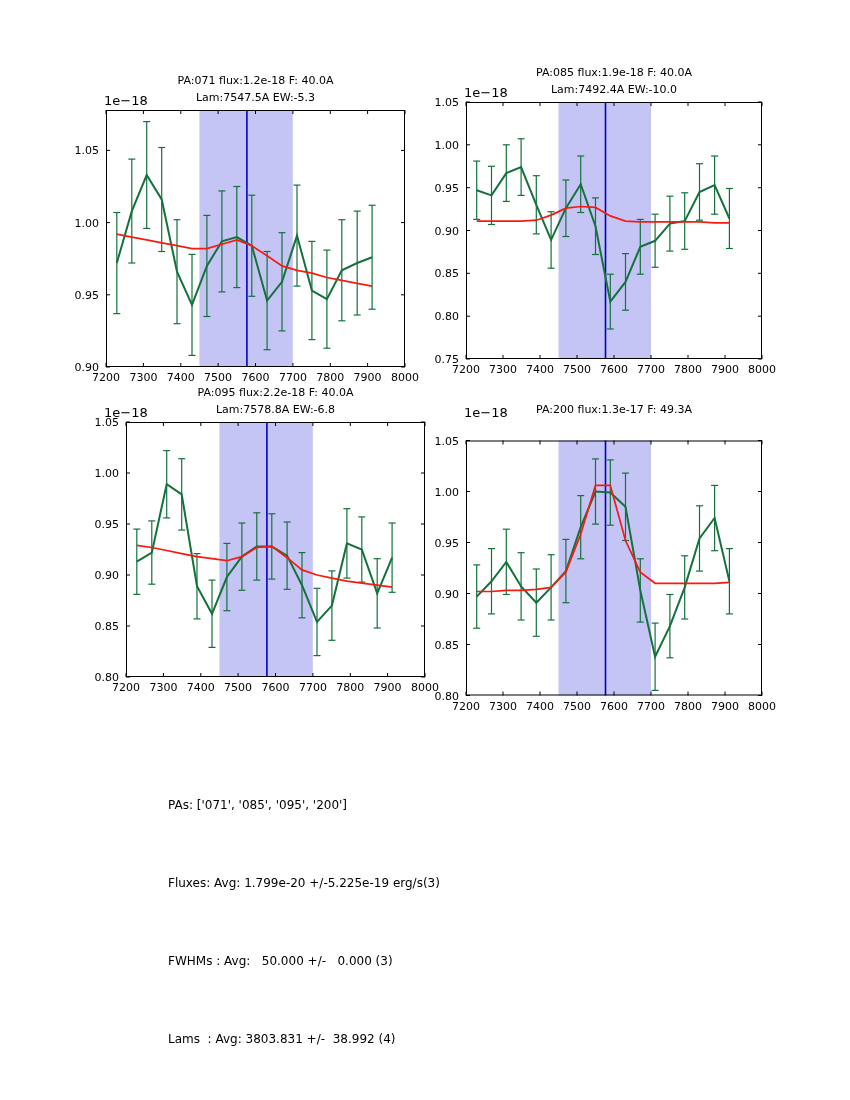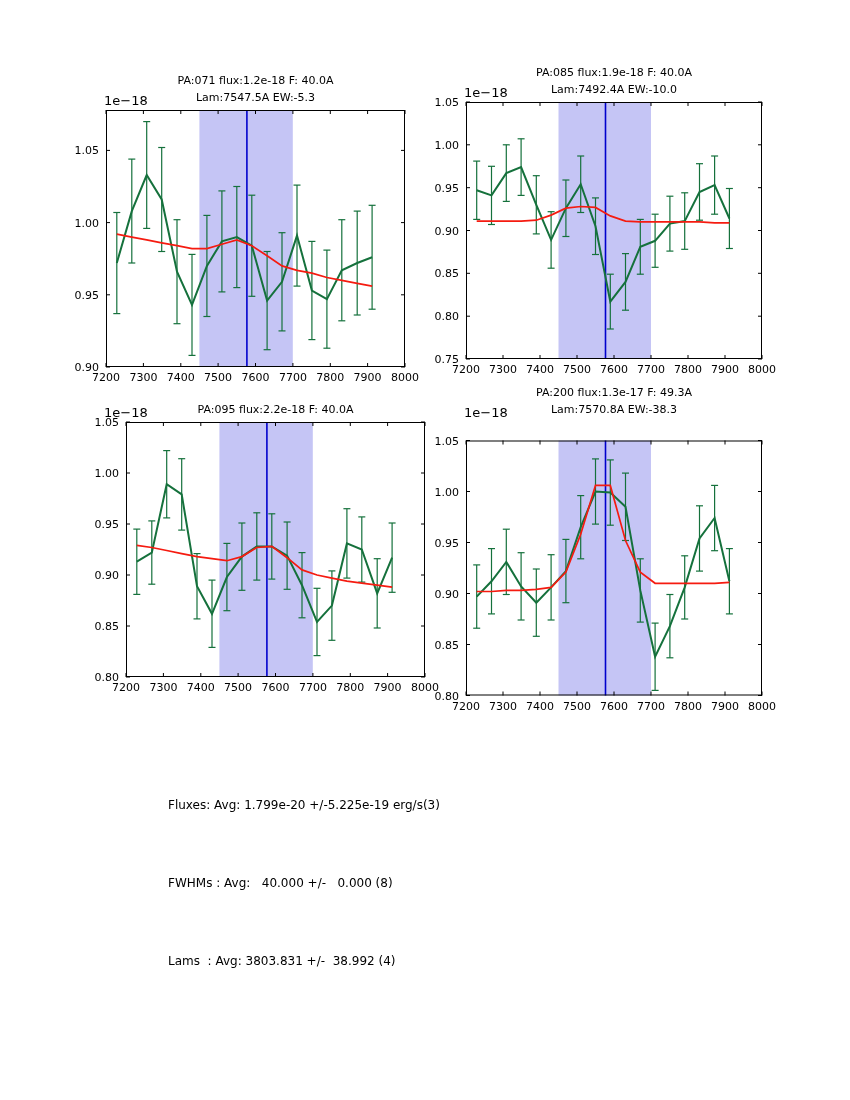--- a/index.html
+++ b/index.html
@@ -294,20 +294,21 @@
           <line x1="296" y1="42.8" x2="292" y2="42.8"></line>
           <line x1="0" y1="0.0" x2="4" y2="0.0"></line>
           <line x1="296" y1="0.0" x2="292" y2="0.0"></line>
         </g>
       </svg>
   </div>
 
   <div class="subplot sp2">
     <div class="plot-titles">
       <div>PA:095 flux:2.2e-18 F: 40.0A</div>
+      <div>Lam:7578.8A EW:-6.8</div>
     </div>
     <div class="offset-label">1e−18</div>
     <svg class="plot-svg" viewBox="0 0 299 255">
         <rect x="93.4" y="0" width="93.4" height="255" fill="#c5c5f5"></rect>
         <line x1="140.9" y1="0" x2="140.9" y2="255" stroke="#0000cd" stroke-width="1.6"></line>
         <g stroke="#15713c" stroke-width="1.2">
           <line x1="10.8" y1="107.1" x2="10.8" y2="172.4"></line>
           <line x1="7.3" y1="107.1" x2="14.3" y2="107.1"></line>
           <line x1="7.3" y1="172.4" x2="14.3" y2="172.4"></line>
           <line x1="25.8" y1="98.9" x2="25.8" y2="162.2"></line>
@@ -411,21 +412,20 @@
           <line x1="299" y1="51.0" x2="295" y2="51.0"></line>
           <line x1="0" y1="0.0" x2="4" y2="0.0"></line>
           <line x1="299" y1="0.0" x2="295" y2="0.0"></line>
         </g>
       </svg>
   </div>
 
   <div class="subplot sp3">
     <div class="plot-titles">
       <div>PA:200 flux:1.3e-17 F: 49.3A</div>
-      <div>Lam:7570.8A EW:-38.3</div>
     </div>
     <div class="offset-label">1e−18</div>
     <svg class="plot-svg" viewBox="0 0 296 255">
         <rect x="92.5" y="0" width="92.5" height="255" fill="#c5c5f5"></rect>
         <line x1="139.5" y1="0" x2="139.5" y2="255" stroke="#0000cd" stroke-width="1.6"></line>
         <g stroke="#15713c" stroke-width="1.2">
           <line x1="10.7" y1="124.4" x2="10.7" y2="187.7"></line>
           <line x1="7.2" y1="124.4" x2="14.2" y2="124.4"></line>
           <line x1="7.2" y1="187.7" x2="14.2" y2="187.7"></line>
           <line x1="25.5" y1="108.1" x2="25.5" y2="173.4"></line>
@@ -527,20 +527,21 @@
           <line x1="296" y1="102.0" x2="292" y2="102.0"></line>
           <line x1="0" y1="51.0" x2="4" y2="51.0"></line>
           <line x1="296" y1="51.0" x2="292" y2="51.0"></line>
           <line x1="0" y1="0.0" x2="4" y2="0.0"></line>
           <line x1="296" y1="0.0" x2="292" y2="0.0"></line>
         </g>
       </svg>
   </div>
 
   <div class="summary">
+    <div class="summary-line">PAs: ['071', '085', '095', '200']</div>
     <div class="summary-line">Fluxes: Avg: 1.799e-20 +/-5.225e-19 erg/s(3)</div>
-    <div class="summary-line">FWHMs : Avg:   40.000 +/-   0.000 (8)</div>
+    <div class="summary-line">FWHMs : Avg:   50.000 +/-   0.000 (3)</div>
     <div class="summary-line">Lams  : Avg: 3803.831 +/-  38.992 (4)</div>
     
     
   </div>
 
 </div>
 
 </body></html>

